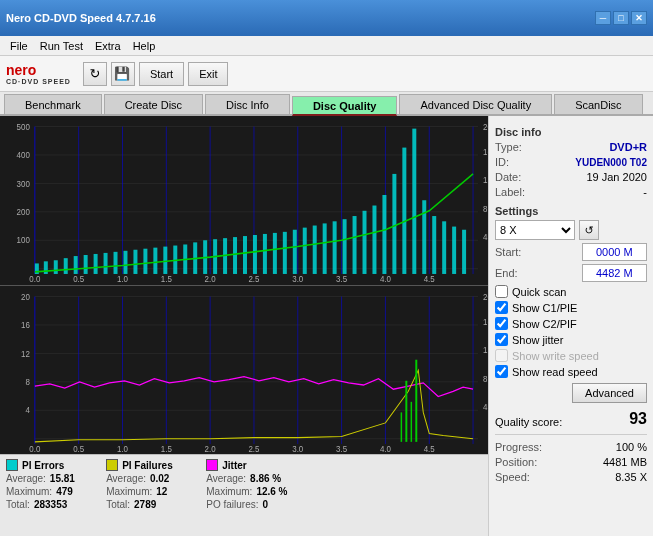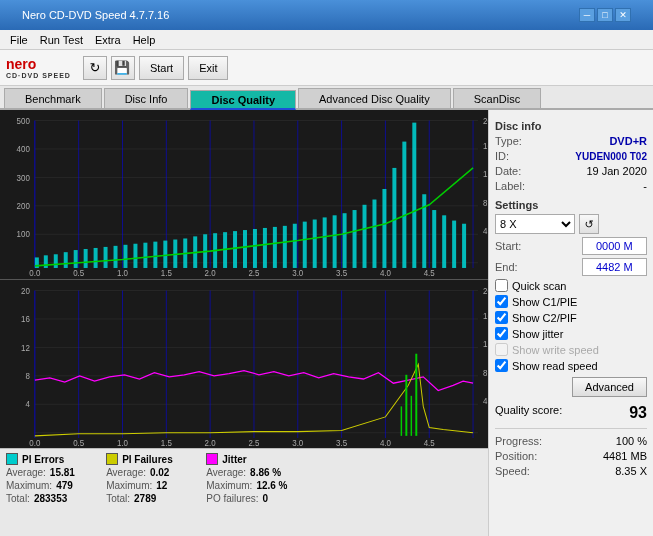--- a/index.html
+++ b/index.html
@@ -1,28 +1,28 @@
 <!DOCTYPE html>
 <html><head>
   <meta charset="utf-8">
   <style>
     * { box-sizing: border-box; margin: 0; padding: 0; }
     body { font-family: 'Segoe UI', Tahoma, Arial, sans-serif; font-size: 11px; background: #f0f0f0; width: 653px; height: 536px; overflow: hidden; }
 
     
     .title-bar {
       background: linear-gradient(to bottom, #4a90d9, #2a6ab5);
-      height: 30px;
+      height: 36px;
       display: flex;
       align-items: center;
       justify-content: space-between;
-      padding: 0 22px;
+      padding: 0 6px;
       color: white;
       font-size: 11px;
-      font-weight: normal;
+      font-weight: bold;
     }
     .title-bar-controls { display: flex; gap: 2px; }
     .title-btn {
       width: 16px; height: 14px;
       background: #5a9fe0;
       border: 1px solid #3070b0;
       color: white;
       font-size: 9px;
       cursor: pointer;
       display: flex; align-items: center; justify-content: center;
@@ -101,22 +101,22 @@
       background: #d0d0d0;
       border: 1px solid #aaa;
       border-bottom: none;
       cursor: pointer;
       font-size: 11px;
       margin-right: 2px;
       height: 20px;
       display: flex; align-items: center;
     }
     .tab.active {
-      background: #14b8a6;
-      border-bottom: 2px solid #1d4ed8;
+      background: #86efac;
+      border-bottom: 2px solid #7f1d1d;
       margin-bottom: -2px;
       font-weight: bold;
       z-index: 1;
     }
 
     
     .main-content {
       display: flex;
       height: calc(536px - 22px - 20px - 36px - 24px);
       background: white;
@@ -178,21 +178,21 @@
       border: 1px solid #999;
       padding: 3px 12px;
       cursor: pointer;
       font-size: 11px;
       align-self: flex-end;
       margin-top: 2px;
     }
 
     .quality-score-row {
       display: flex;
-      align-items: flex-start;
+      align-items: flex-end;
       justify-content: space-between;
       margin-top: 4px;
     }
     .quality-score-value { font-size: 16px; font-weight: bold; color: #000; }
 
     
     .stats-bar {
       background: #e8e8e8;
       height: 96px;
       display: flex;
@@ -235,20 +235,21 @@
     <span class="nero-logo-bottom">CD·DVD SPEED</span>
   </div>
   <div class="icon-btn" title="Refresh">↻</div>
   <div class="icon-btn" title="Save">💾</div>
   <div class="toolbar-btn">Start</div>
   <div class="toolbar-btn">Exit</div>
 </div>
 
 <div class="tabs">
   <div class="tab">Benchmark</div>
+  <div class="tab">Create Disc</div>
   <div class="tab">Disc Info</div>
   <div class="tab active">Disc Quality</div>
   <div class="tab">Advanced Disc Quality</div>
   <div class="tab">ScanDisc</div>
 </div>
 
 <div class="main-content">
 
   <div class="chart-area">
 

